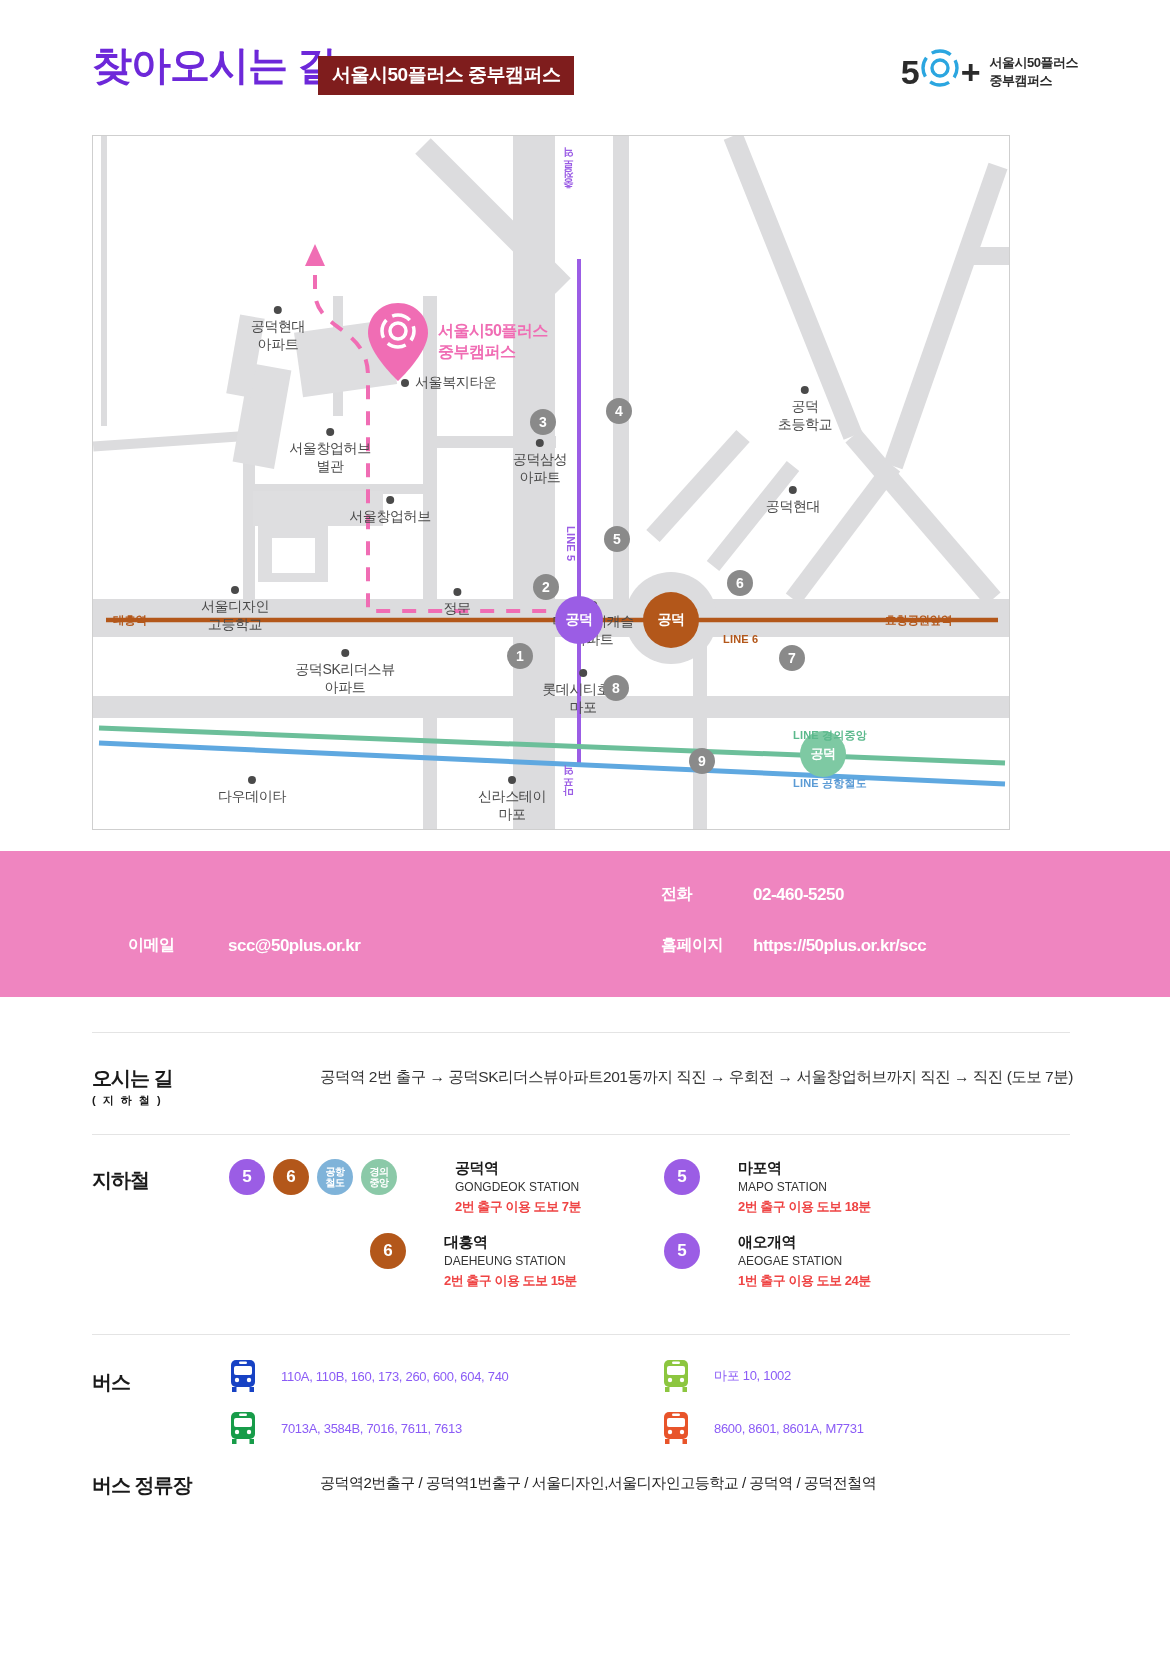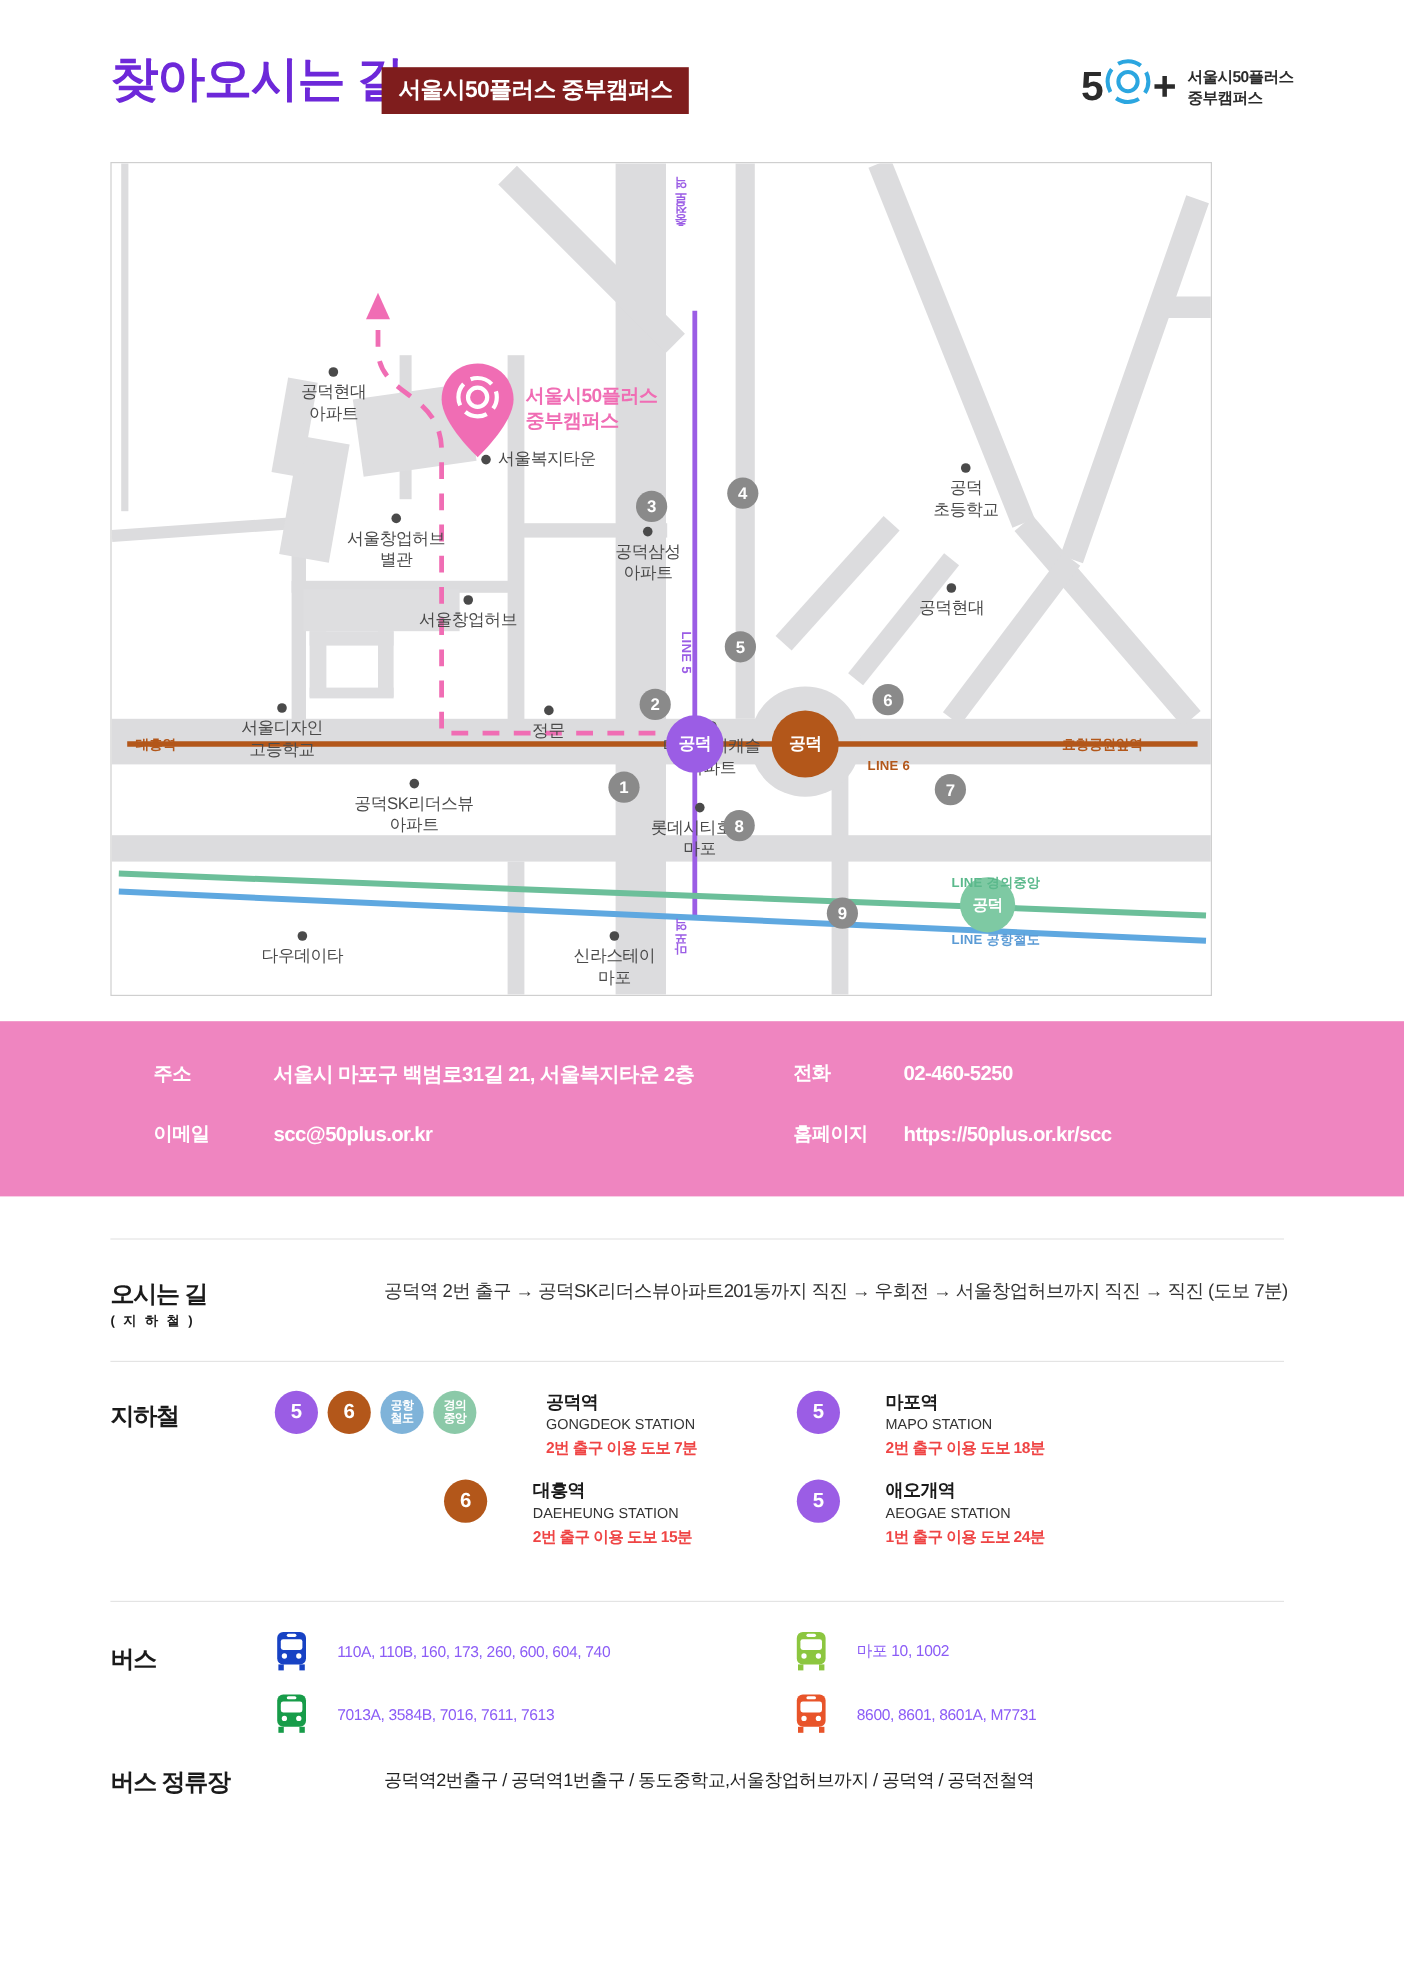--- a/index.html
+++ b/index.html
@@ -323,24 +323,20 @@
   <div class="line-name gyeongui-name" style="left:700px;top:592px">LINE 경의중앙</div>
   <div class="line-name airport-name" style="left:700px;top:640px">LINE 공항철도</div>
 
   <div class="vert-stn" style="left:468px;top:20px">충정로역</div>
   <div class="vert-stn" style="left:468px;top:638px">마포역</div>
   <div class="end-stn" style="left:20px;top:477px">대흥역</div>
   <div class="end-stn" style="left:792px;top:477px">효창공원앞역</div>
 </div>
 
 <div class="contact">
-  <div class="contact-row" style="left:128px;top:33px">
-    <span class="c-label" style="width:100px">주소</span>
-    <span class="c-value">서울시 마포구 백범로31길 21, 서울복지타운 2층</span>
-  </div>
   <div class="contact-row" style="left:128px;top:84px">
     <span class="c-label" style="width:100px">이메일</span>
     <span class="c-value">scc@50plus.or.kr</span>
   </div>
   <div class="contact-row" style="left:661px;top:33px">
     <span class="c-label" style="width:92px">전화</span>
     <span class="c-value">02-460-5250</span>
   </div>
   <div class="contact-row" style="left:661px;top:84px">
     <span class="c-label" style="width:92px">홈페이지</span>
@@ -470,14 +466,14 @@
         <rect x="3" y="28" width="4.5" height="5" fill="#e8542a"></rect>
         <rect x="20.5" y="28" width="4.5" height="5" fill="#e8542a"></rect>
       </svg>
     </span>
     <span class="bus-nums">8600, 8601, 8601A, M7731</span>
   </div>
 </div>
 
 <div class="sec" style="top:1464px; height:80px; border-top:none">
   <div class="sec-title" style="top:8px">버스 정류장</div>
-  <div class="stop-text" style="top:10px">공덕역2번출구 / 공덕역1번출구 / 동도중학교,서울창업허브까지 / 공덕역 / 공덕전철역</div>
+  <div class="stop-text" style="top:10px">공덕역2번출구 / 공덕역1번출구 / 서울디자인,서울디자인고등학교 / 공덕역 / 공덕전철역</div>
 </div>
 
 </body></html>

